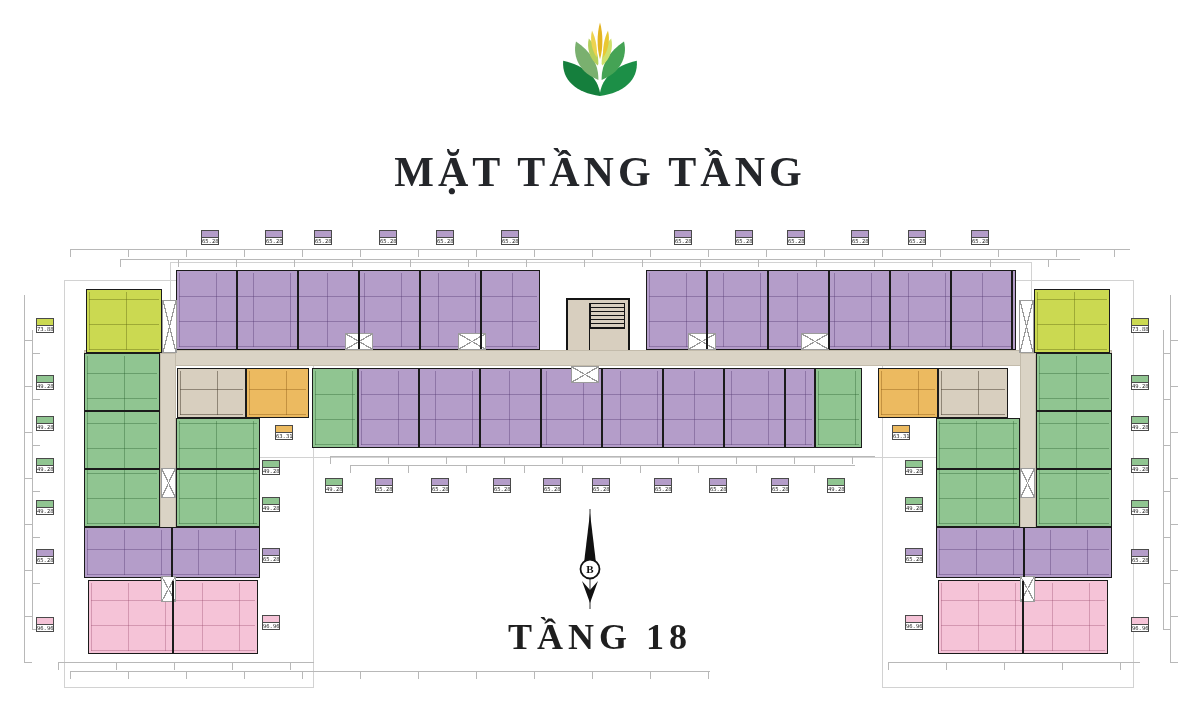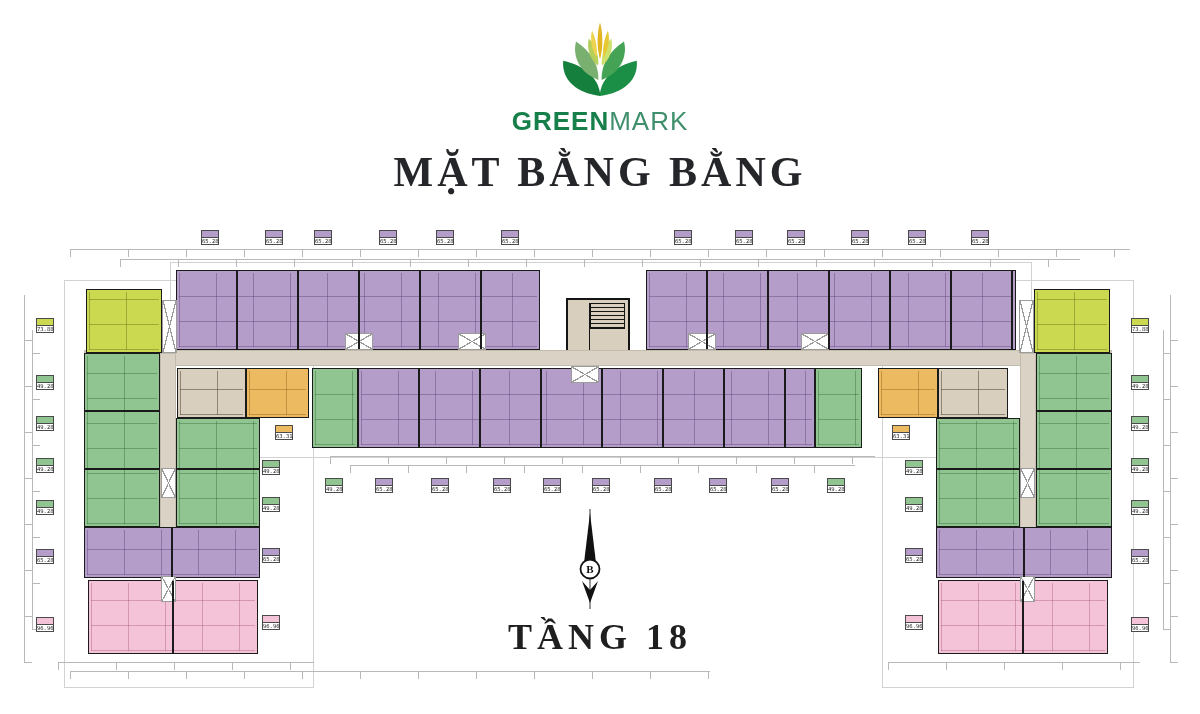--- a/index.html
+++ b/index.html
@@ -74,25 +74,22 @@
     <path d="M60,100 C90,96 108,80 106,56 C78,62 63,78 60,96 Z" fill="#1c8f47"></path>
     <path d="M58,80 C36,72 25,52 30,32 C48,44 58,60 58,78 Z" fill="#7ab06f"></path>
     <path d="M62,80 C84,72 95,52 90,32 C72,44 62,60 62,78 Z" fill="#45a355"></path>
     <path d="M57,62 C47,53 43,40 46,28 C55,37 58,48 58,60 Z" fill="#b5cf5a"></path>
     <path d="M63,62 C73,53 77,40 74,28 C65,37 62,48 62,60 Z" fill="#cfe06b"></path>
     <path d="M50,18 C55,28 57,42 56,52 C50,43 47,30 50,18 Z" fill="#edd34f"></path>
     <path d="M70,18 C65,28 63,42 64,52 C70,43 73,30 70,18 Z" fill="#e8c832"></path>
     <path d="M60,8 C64,22 64,40 60,54 C56,40 56,22 60,8 Z" fill="#e3b422"></path>
   </svg>
 
-  <div class="wordmark">
-    <span class="wm1" style="color:var(--brand_green)">GREEN</span><span class="wm2" style="color:var(--brand_mark)">MARK</span>
-  </div>
-
-  <div class="main-title">MẶT BẰNG BẰNG</div>
+
+  <div class="main-title">MẶT TẦNG TẦNG</div>
 
   <div class="ghost" style="left:170px;top:262px;width:862px;height:196px;"></div>
   <div class="ghost" style="left:64px;top:280px;width:250px;height:408px;"></div>
   <div class="ghost" style="left:882px;top:280px;width:252px;height:408px;"></div>
 
   <div class="dimh" style="left:70px;top:249px;width:1060px;"></div>
   <div class="dimh" style="left:120px;top:259px;width:960px;"></div>
   <div class="dimh" style="left:330px;top:456px;width:545px;"></div>
   <div class="dimh" style="left:350px;top:465px;width:505px;"></div>
   <div class="dimh" style="left:58px;top:662px;width:256px;"></div>

